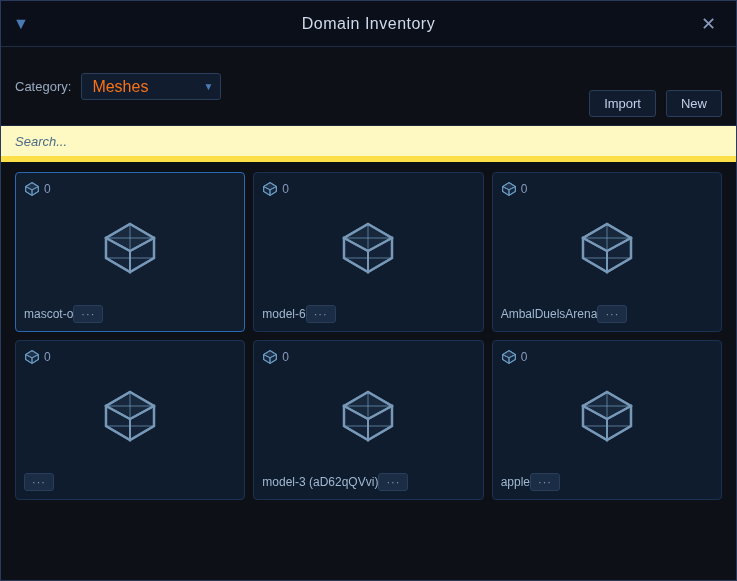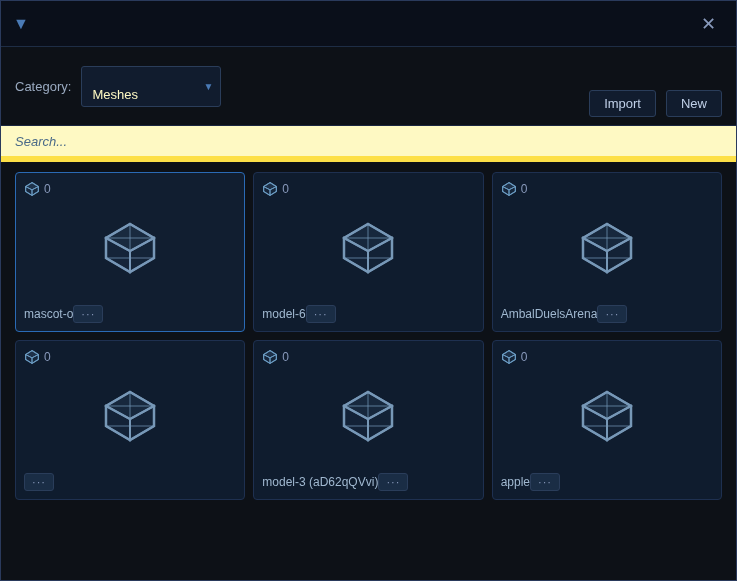--- a/index.html
+++ b/index.html
@@ -77,23 +77,23 @@
 
     .category-label {
       color: #9aaac0;
       font-size: 13px;
       white-space: nowrap;
     }
 
     .category-select {
       background: #111c2e;
       border: 1px solid #2a3d5a;
-      color: #fef9c3;
-      font-size: 13px;
-      padding: 20px 28px 4px 10px;
+      color: #f97316;
+      font-size: 16px;
+      padding: 4px 28px 4px 10px;
       appearance: none;
       -webkit-appearance: none;
       cursor: pointer;
       border-radius: 3px;
       position: relative;
       min-width: 140px;
     }
 
     .select-wrapper {
       position: relative;
@@ -235,20 +235,21 @@
   </style>
 </head>
 <body>
 
 <div class="window">
 
   <div class="title-bar">
     <div class="title-bar-left">
       <span class="chevron-icon">▼</span>
     </div>
+    <span class="title-text">Domain Inventory</span>
     <button class="close-btn">✕</button>
   </div>
 
   <div class="toolbar">
     <span class="category-label">Category:</span>
     <div class="select-wrapper">
       <select class="category-select">
         <option>Meshes</option>
         <option>Textures</option>
         <option>Materials</option>

